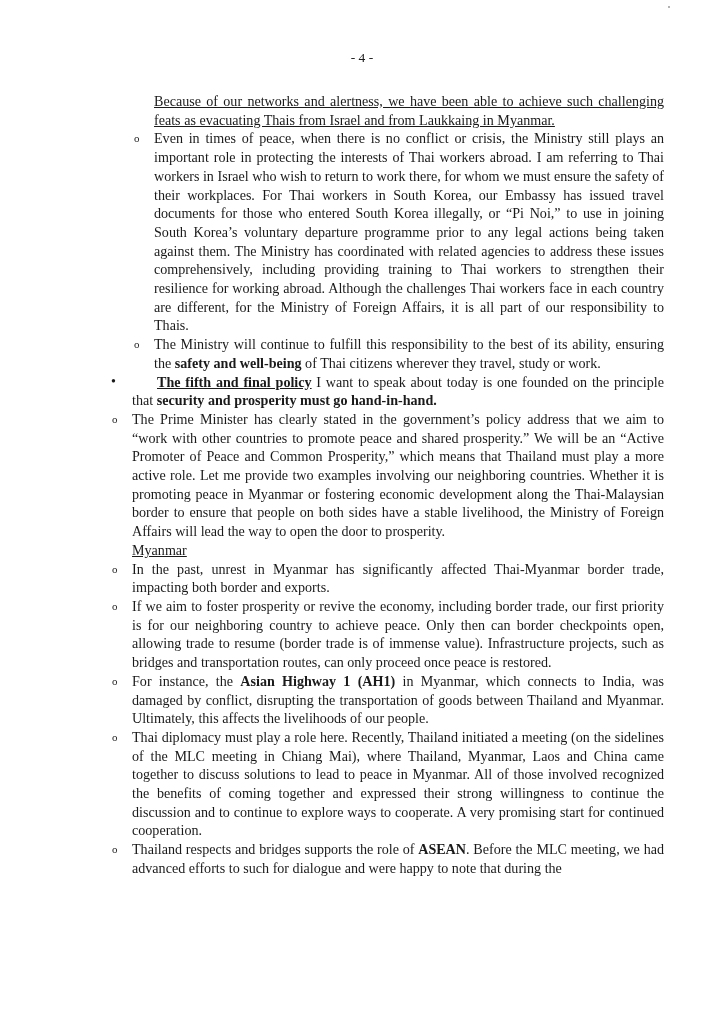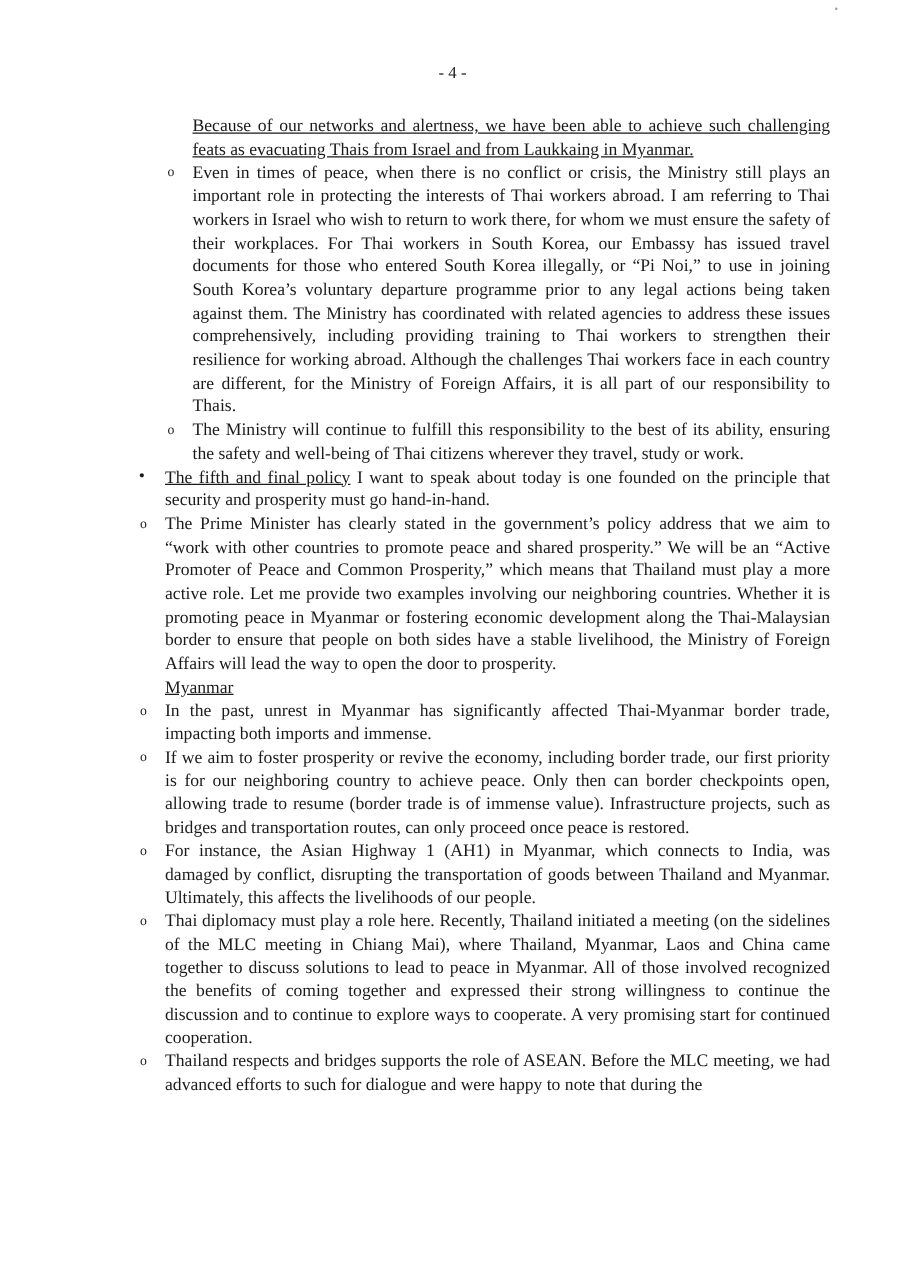--- a/index.html
+++ b/index.html
@@ -19,22 +19,22 @@
   }
   .item { position: relative; text-align: justify; }
   .sub1 { padding-left: 50px; }
   .sub1 .marker { position: absolute; left: 30px; top: 0; font-size: 11px; }
   .sub2 { padding-left: 28px; }
   .sub2 .marker { position: absolute; left: 8px; top: 0; font-size: 11px; }
   .top-bullet { padding-left: 28px; }
   .top-bullet .marker { position: absolute; left: 7px; top: 0; font-size: 14px; }
   .cont1 { padding-left: 50px; text-align: justify; text-decoration: underline; }
   .heading-u { padding-left: 28px; font-weight: normal; text-decoration: underline; }
-  b { font-weight: normal; }
-  u { text-decoration: underline; }
+  b { font-weight: bold; }
+  u { text-decoration: underline; margin-left: 25px; }
 </style>
 </head>
 <body>
 
 <div class="page-number">- 4 -</div>
 <div class="speck"></div>
 
 <div class="content">
 
   <div class="cont1">Because of our networks and alertness, we have been able to achieve such challenging feats as evacuating Thais from Israel and from Laukkaing in Myanmar.</div>
@@ -56,21 +56,21 @@
 
   <div class="item sub2">
     <span class="marker">o</span>
     <span>The Prime Minister has clearly stated in the government’s policy address that we aim to “work with other countries to promote peace and shared prosperity.” We will be an “Active Promoter of Peace and Common Prosperity,” which means that Thailand must play a more active role. Let me provide two examples involving our neighboring countries. Whether it is promoting peace in Myanmar or fostering economic development along the Thai-Malaysian border to ensure that people on both sides have a stable livelihood, the Ministry of Foreign Affairs will lead the way to open the door to prosperity.</span>
   </div>
 
   <div class="heading-u">Myanmar</div>
 
   <div class="item sub2">
     <span class="marker">o</span>
-    <span>In the past, unrest in Myanmar has significantly affected Thai-Myanmar border trade, impacting both imports and immense.</span>
+    <span>In the past, unrest in Myanmar has significantly affected Thai-Myanmar border trade, impacting both border and exports.</span>
   </div>
 
   <div class="item sub2">
     <span class="marker">o</span>
     <span>If we aim to foster prosperity or revive the economy, including border trade, our first priority is for our neighboring country to achieve peace. Only then can border checkpoints open, allowing trade to resume (border trade is of immense value). Infrastructure projects, such as bridges and transportation routes, can only proceed once peace is restored.</span>
   </div>
 
   <div class="item sub2">
     <span class="marker">o</span>
     <span>For instance, the </span><b>Asian Highway 1 (AH1)</b><span> in Myanmar, which connects to India, was damaged by conflict, disrupting the transportation of goods between Thailand and Myanmar. Ultimately, this affects the livelihoods of our people.</span>

